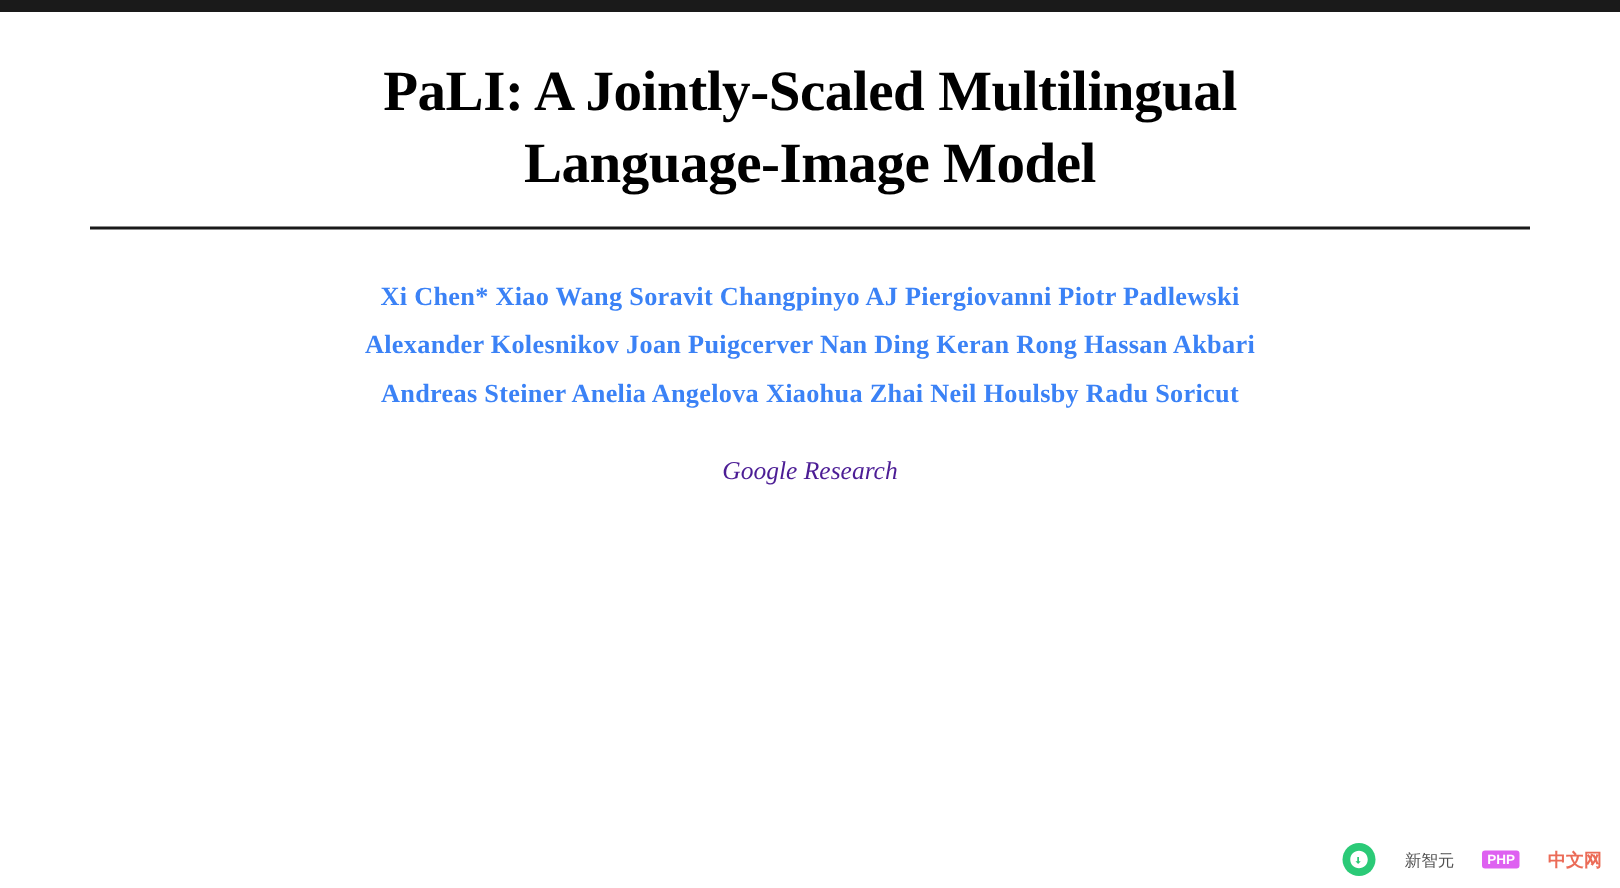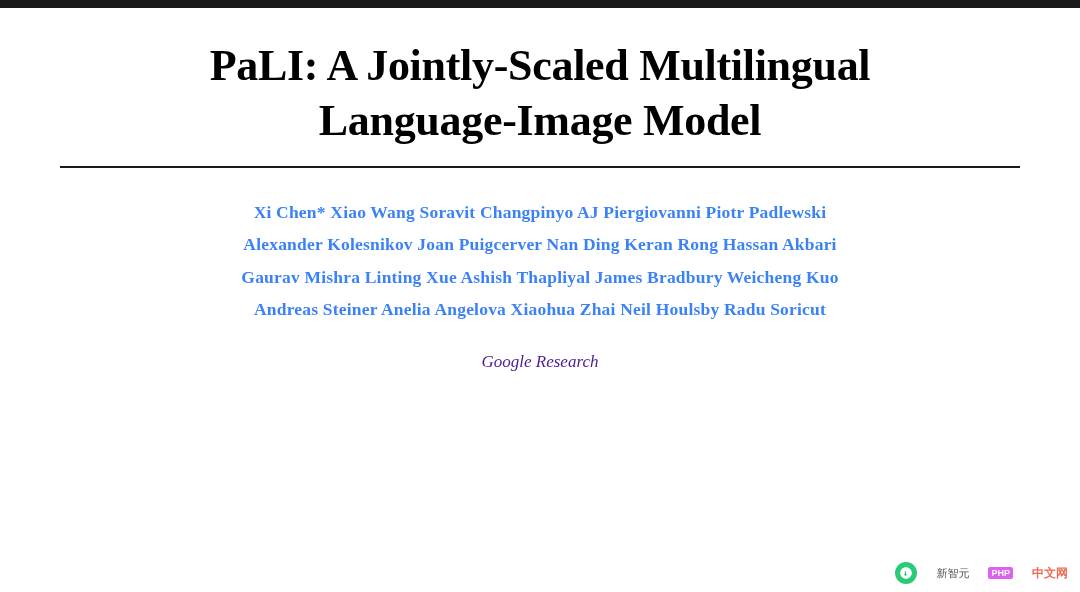--- a/index.html
+++ b/index.html
@@ -29,21 +29,21 @@
       align-items: center;
       padding: 30px 60px 20px 60px;
     }
 
     .title-section {
       text-align: center;
       margin-bottom: 18px;
     }
 
     .paper-title {
-      font-size: 44px;
+      font-size: 38px;
       font-weight: bold;
       line-height: 1.25;
       color: #000000;
       letter-spacing: -0.3px;
     }
 
     .divider {
       width: 100%;
       height: 2px;
       background: #1a1a1a;
@@ -113,21 +113,20 @@
       <span>PaLI: A Jointly-Scaled Multilingual</span><br>
       <span>Language-Image Model</span>
     </div>
   </div>
 
   <div class="divider"></div>
 
   <div class="authors-section">
     <div class="author-line">Xi Chen*   Xiao Wang   Soravit Changpinyo   AJ Piergiovanni   Piotr Padlewski</div>
     <div class="author-line">Alexander Kolesnikov   Joan Puigcerver   Nan Ding   Keran Rong   Hassan Akbari</div>
-    <div class="author-line">Gaurav Mishra   Linting Xue   Ashish Thapliyal   James Bradbury   Weicheng Kuo</div>
     <div class="author-line">Andreas Steiner   Anelia Angelova   Xiaohua Zhai   Neil Houlsby   Radu Soricut</div>
 
     <div class="affiliation">Google Research</div>
   </div>
 
 </div>
 
 <div class="watermark">
   <div class="wechat-icon">
     <svg width="14" height="14" viewBox="0 0 24 24" fill="white">

